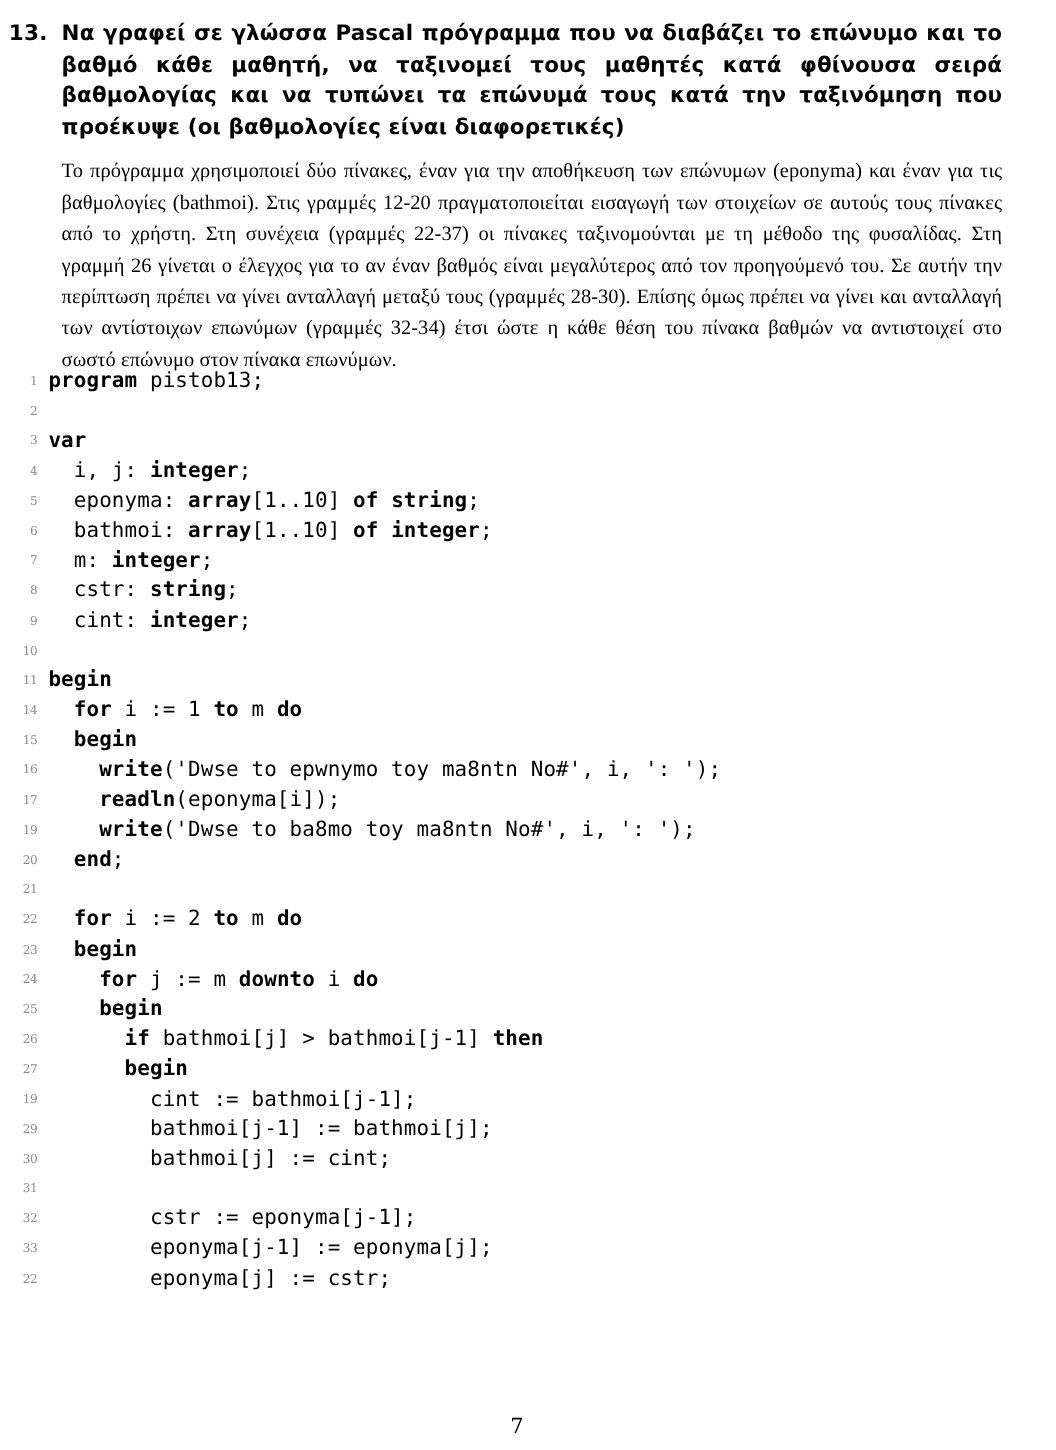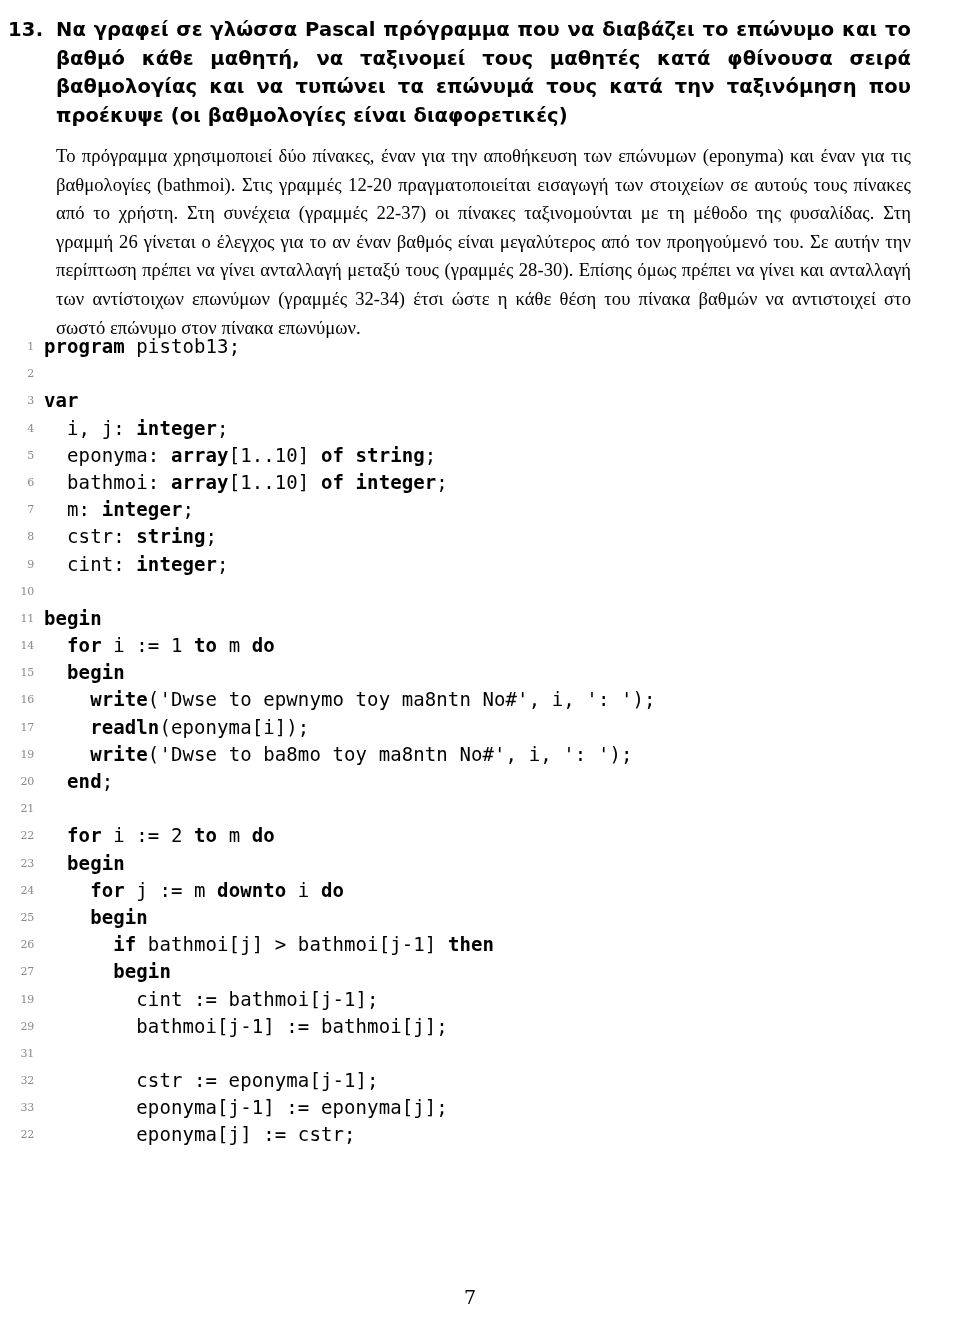--- a/index.html
+++ b/index.html
@@ -151,20 +151,21 @@
       <div class="code-line"><span class="ln">20</span><code class="code">  <span class="kw">end</span>;</code></div>
       <div class="code-line"><span class="ln">21</span><code class="code"></code></div>
       <div class="code-line"><span class="ln">22</span><code class="code">  <span class="kw">for</span> i := 2 <span class="kw">to</span> m <span class="kw">do</span></code></div>
       <div class="code-line"><span class="ln">23</span><code class="code">  <span class="kw">begin</span></code></div>
       <div class="code-line"><span class="ln">24</span><code class="code">    <span class="kw">for</span> j := m <span class="kw">downto</span> i <span class="kw">do</span></code></div>
       <div class="code-line"><span class="ln">25</span><code class="code">    <span class="kw">begin</span></code></div>
       <div class="code-line"><span class="ln">26</span><code class="code">      <span class="kw">if</span> bathmoi[j] &gt; bathmoi[j-1] <span class="kw">then</span></code></div>
       <div class="code-line"><span class="ln">27</span><code class="code">      <span class="kw">begin</span></code></div>
       <div class="code-line"><span class="ln">19</span><code class="code">        cint := bathmoi[j-1];</code></div>
       <div class="code-line"><span class="ln">29</span><code class="code">        bathmoi[j-1] := bathmoi[j];</code></div>
+      <div class="code-line"><span class="ln">30</span><code class="code">        bathmoi[j] := cint;</code></div>
       <div class="code-line"><span class="ln">31</span><code class="code"></code></div>
       <div class="code-line"><span class="ln">32</span><code class="code">        cstr := eponyma[j-1];</code></div>
       <div class="code-line"><span class="ln">33</span><code class="code">        eponyma[j-1] := eponyma[j];</code></div>
       <div class="code-line"><span class="ln">22</span><code class="code">        eponyma[j] := cstr;</code></div>
     </div>
 
   <div class="page-number">7</div>
 
 </div>
 

